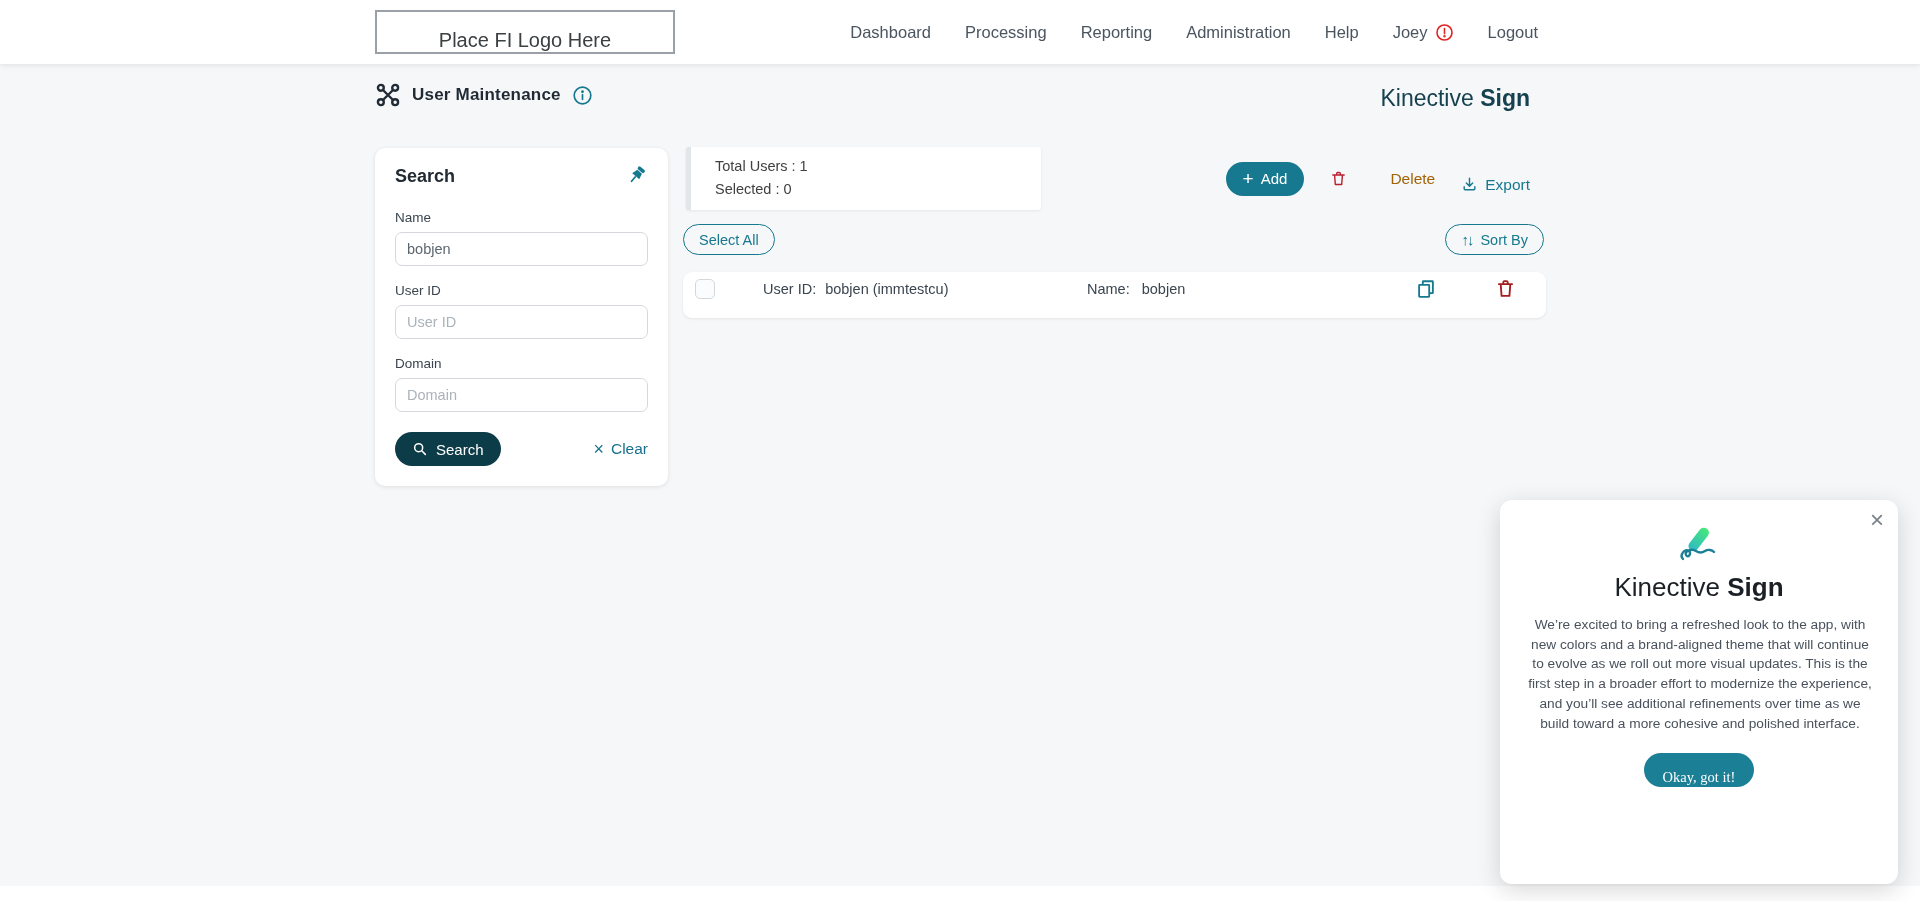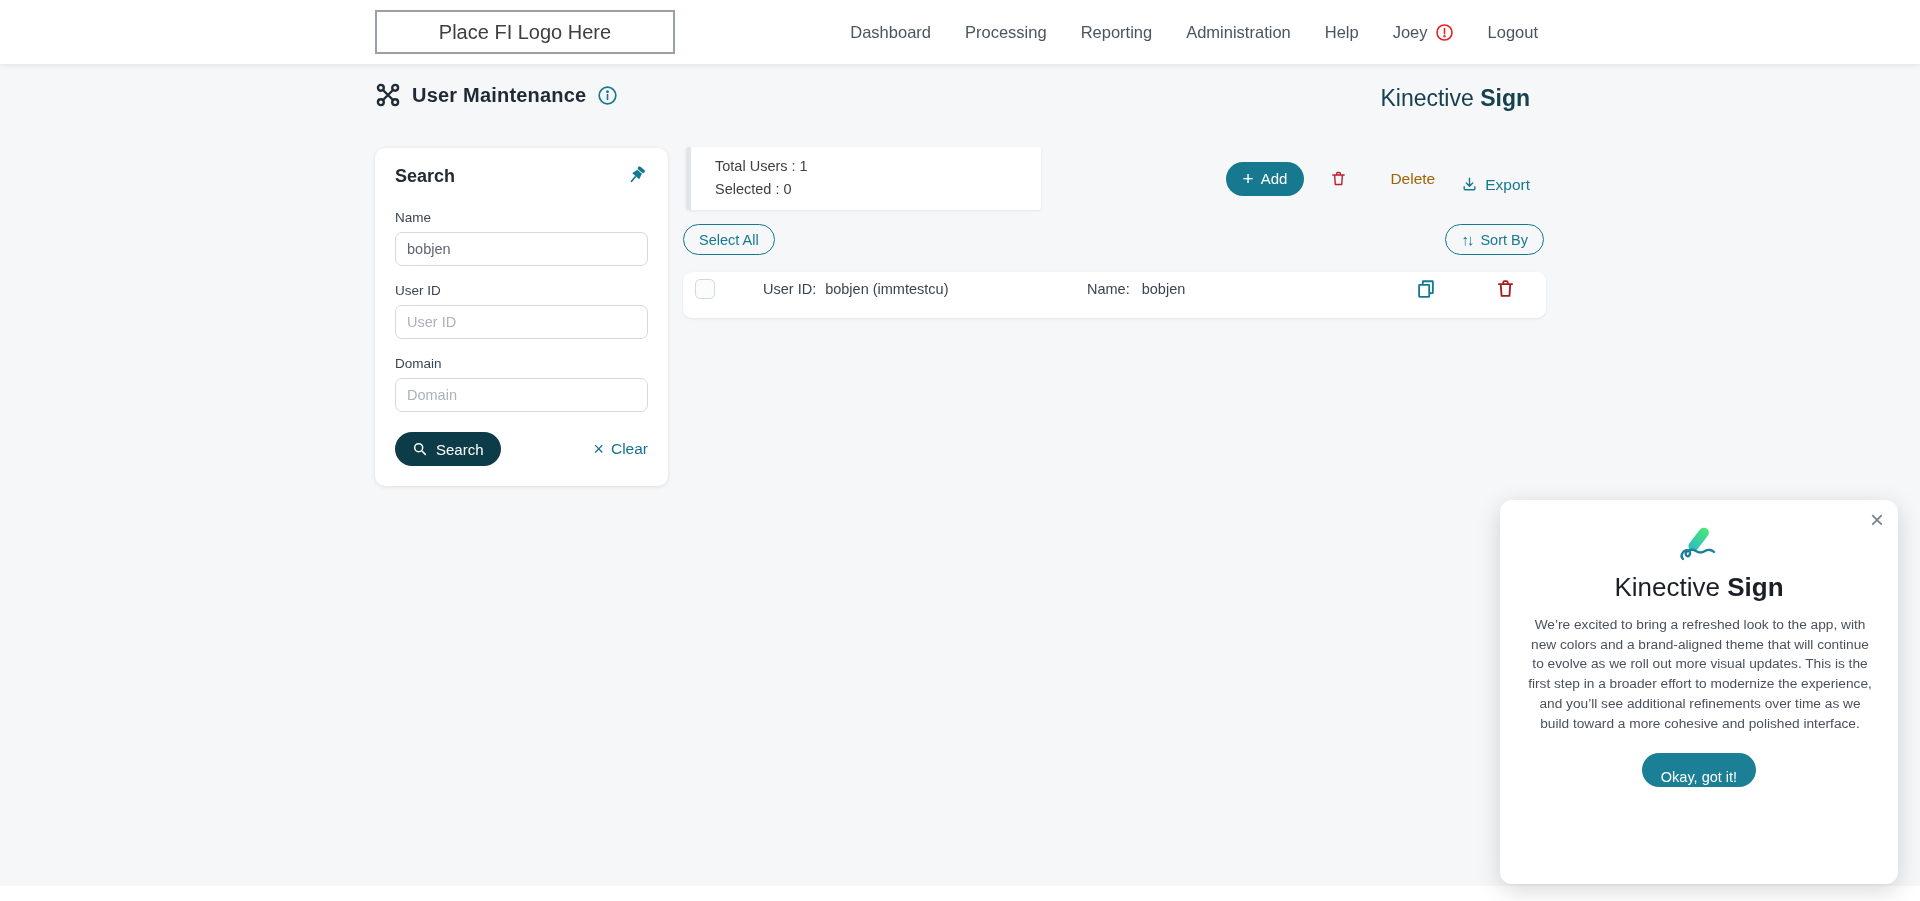--- a/index.html
+++ b/index.html
@@ -10,21 +10,21 @@
   }
   .page { position:absolute; inset:0; }
 
   
   .topbar {
     position:absolute; left:0; top:0; width:1920px; height:64px;
     background:#ffffff; box-shadow:0 1px 6px rgba(0,0,0,.10); z-index:5;
   }
   .logo-box {
     position:absolute; left:375px; top:10px; width:300px; height:44px;
-    border:2px solid #9aa0a6; display:flex; align-items:center; justify-content:center;
+    border:2px solid #9aa0a6; display:flex; align-items:flex-end; justify-content:center;
     font-size:20px; color:#3c4043; background:#fff;
   }
   .main-nav {
     position:absolute; right:382px; top:0; height:64px;
     display:flex; align-items:center; gap:34px;
   }
   .main-nav a {
     text-decoration:none; color:#4a5560; font-size:16.5px; cursor:pointer;
     display:flex; align-items:center; gap:7px; white-space:nowrap;
   }
@@ -32,21 +32,21 @@
   
   .main-bg {
     position:absolute; left:0; top:64px; width:1920px; height:822px;
     background:#f6f7f8;
   }
   .bottom-strip { position:absolute; left:0; bottom:0; width:1920px; height:15px; background:#ffffff; }
 
   .title-row {
     position:absolute; left:375px; top:82px; display:flex; align-items:center; gap:11px; z-index:2;
   }
-  .title-row h1 { font-size:20px; font-weight:700; color:#1f2a35; letter-spacing:.2px; }
+  .title-row h1 { font-size:17px; font-weight:700; color:#1f2a35; letter-spacing:.2px; }
 
   .brand {
     position:absolute; top:85px; right:390px; font-size:23px; color:#16414e; z-index:2; white-space:nowrap;
   }
   .brand b { font-weight:700; }
 
   
   .search-card {
     position:absolute; left:375px; top:148px; width:293px; height:338px;
     background:#fff; border-radius:10px; box-shadow:0 1px 4px rgba(0,0,0,.10);
@@ -136,21 +136,21 @@
     font-size:24px; color:#7a828c; cursor:pointer; font-family:inherit; line-height:1;
   }
   .popup-brand { font-size:26px; color:#1a2026; margin-top:4px; }
   .popup-brand b { font-weight:700; }
   .popup h3 { font-size:23px; font-weight:700; color:#28323c; margin-top:20px; }
   .popup p {
     font-size:13.7px; line-height:1.44; color:#49525c; margin:12px auto 0; width:344px;
   }
   .btn-okay {
     margin-top:20px; height:34px; padding:16px 19px; background:#1b7f96; color:#fff;
-    border:none; border-radius:17px; font-size:14.5px; font-family:Liberation Sans, sans-serif; cursor:pointer;
+    border:none; border-radius:17px; font-size:14.5px; font-family:Liberation Serif, serif; cursor:pointer;
   }
 
   svg { display:block; }
 </style>
 </head>
 <body>
 
 <div class="page">
 
   <div class="main-bg"></div>

